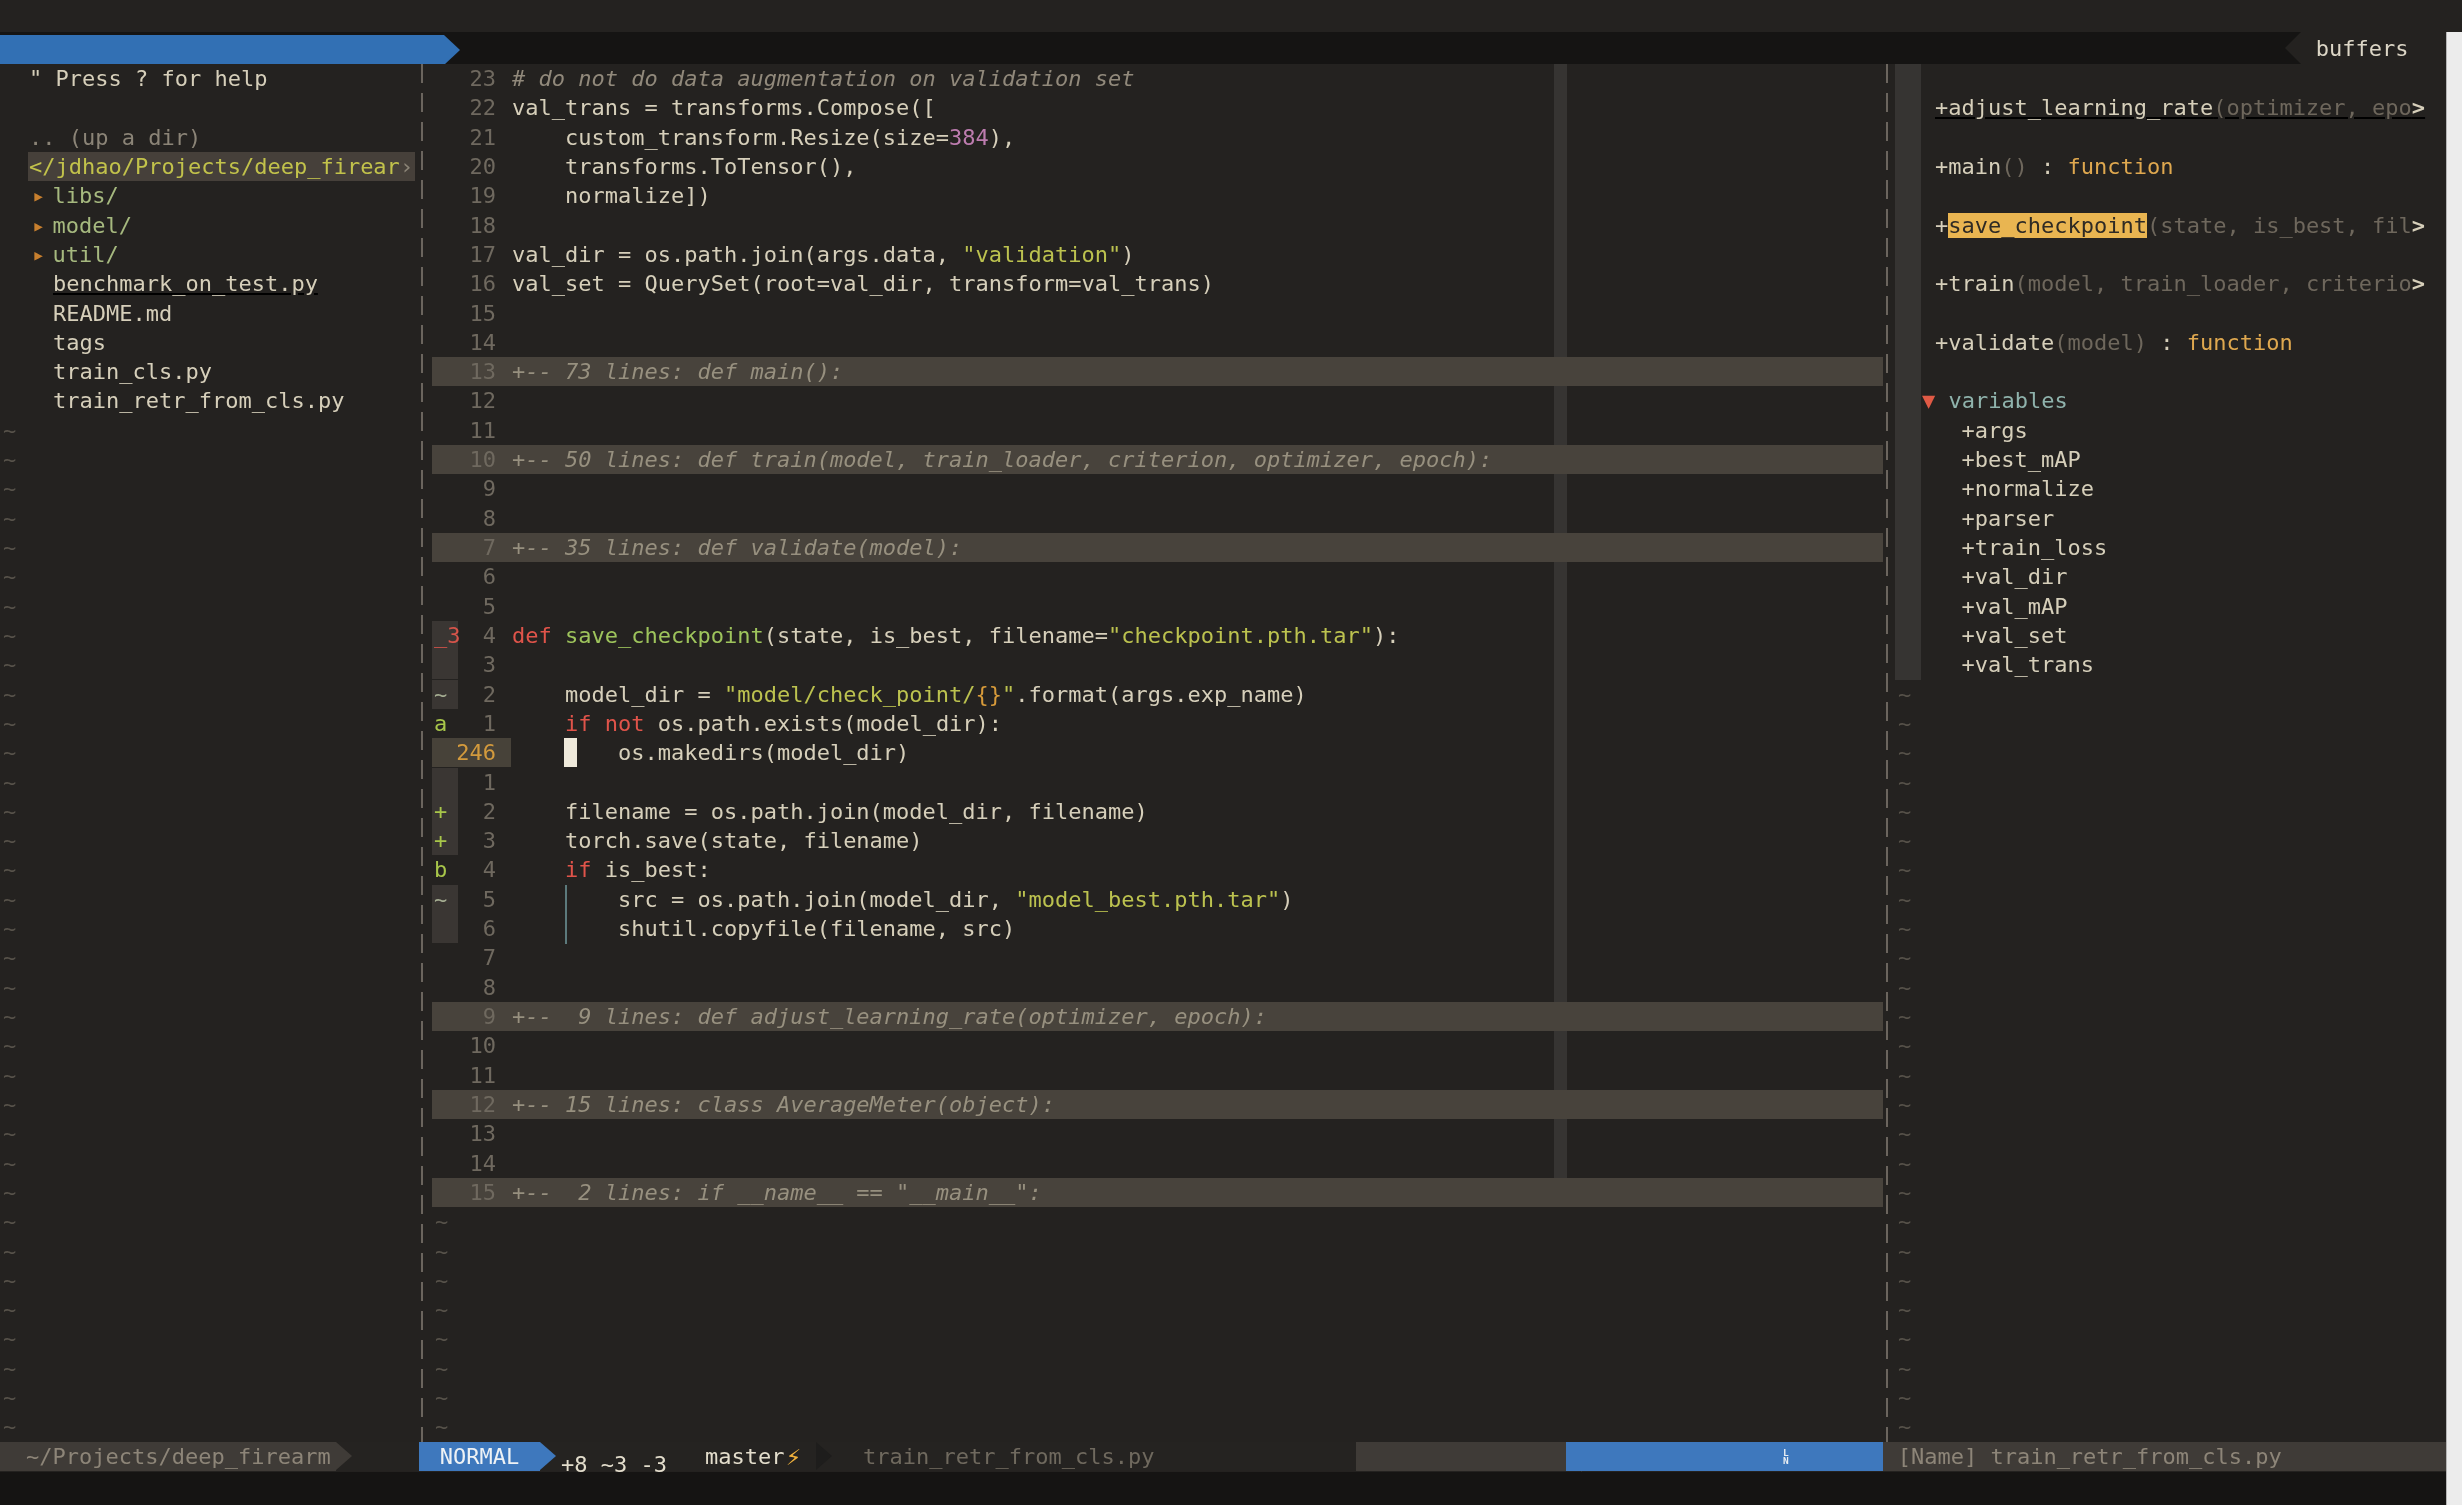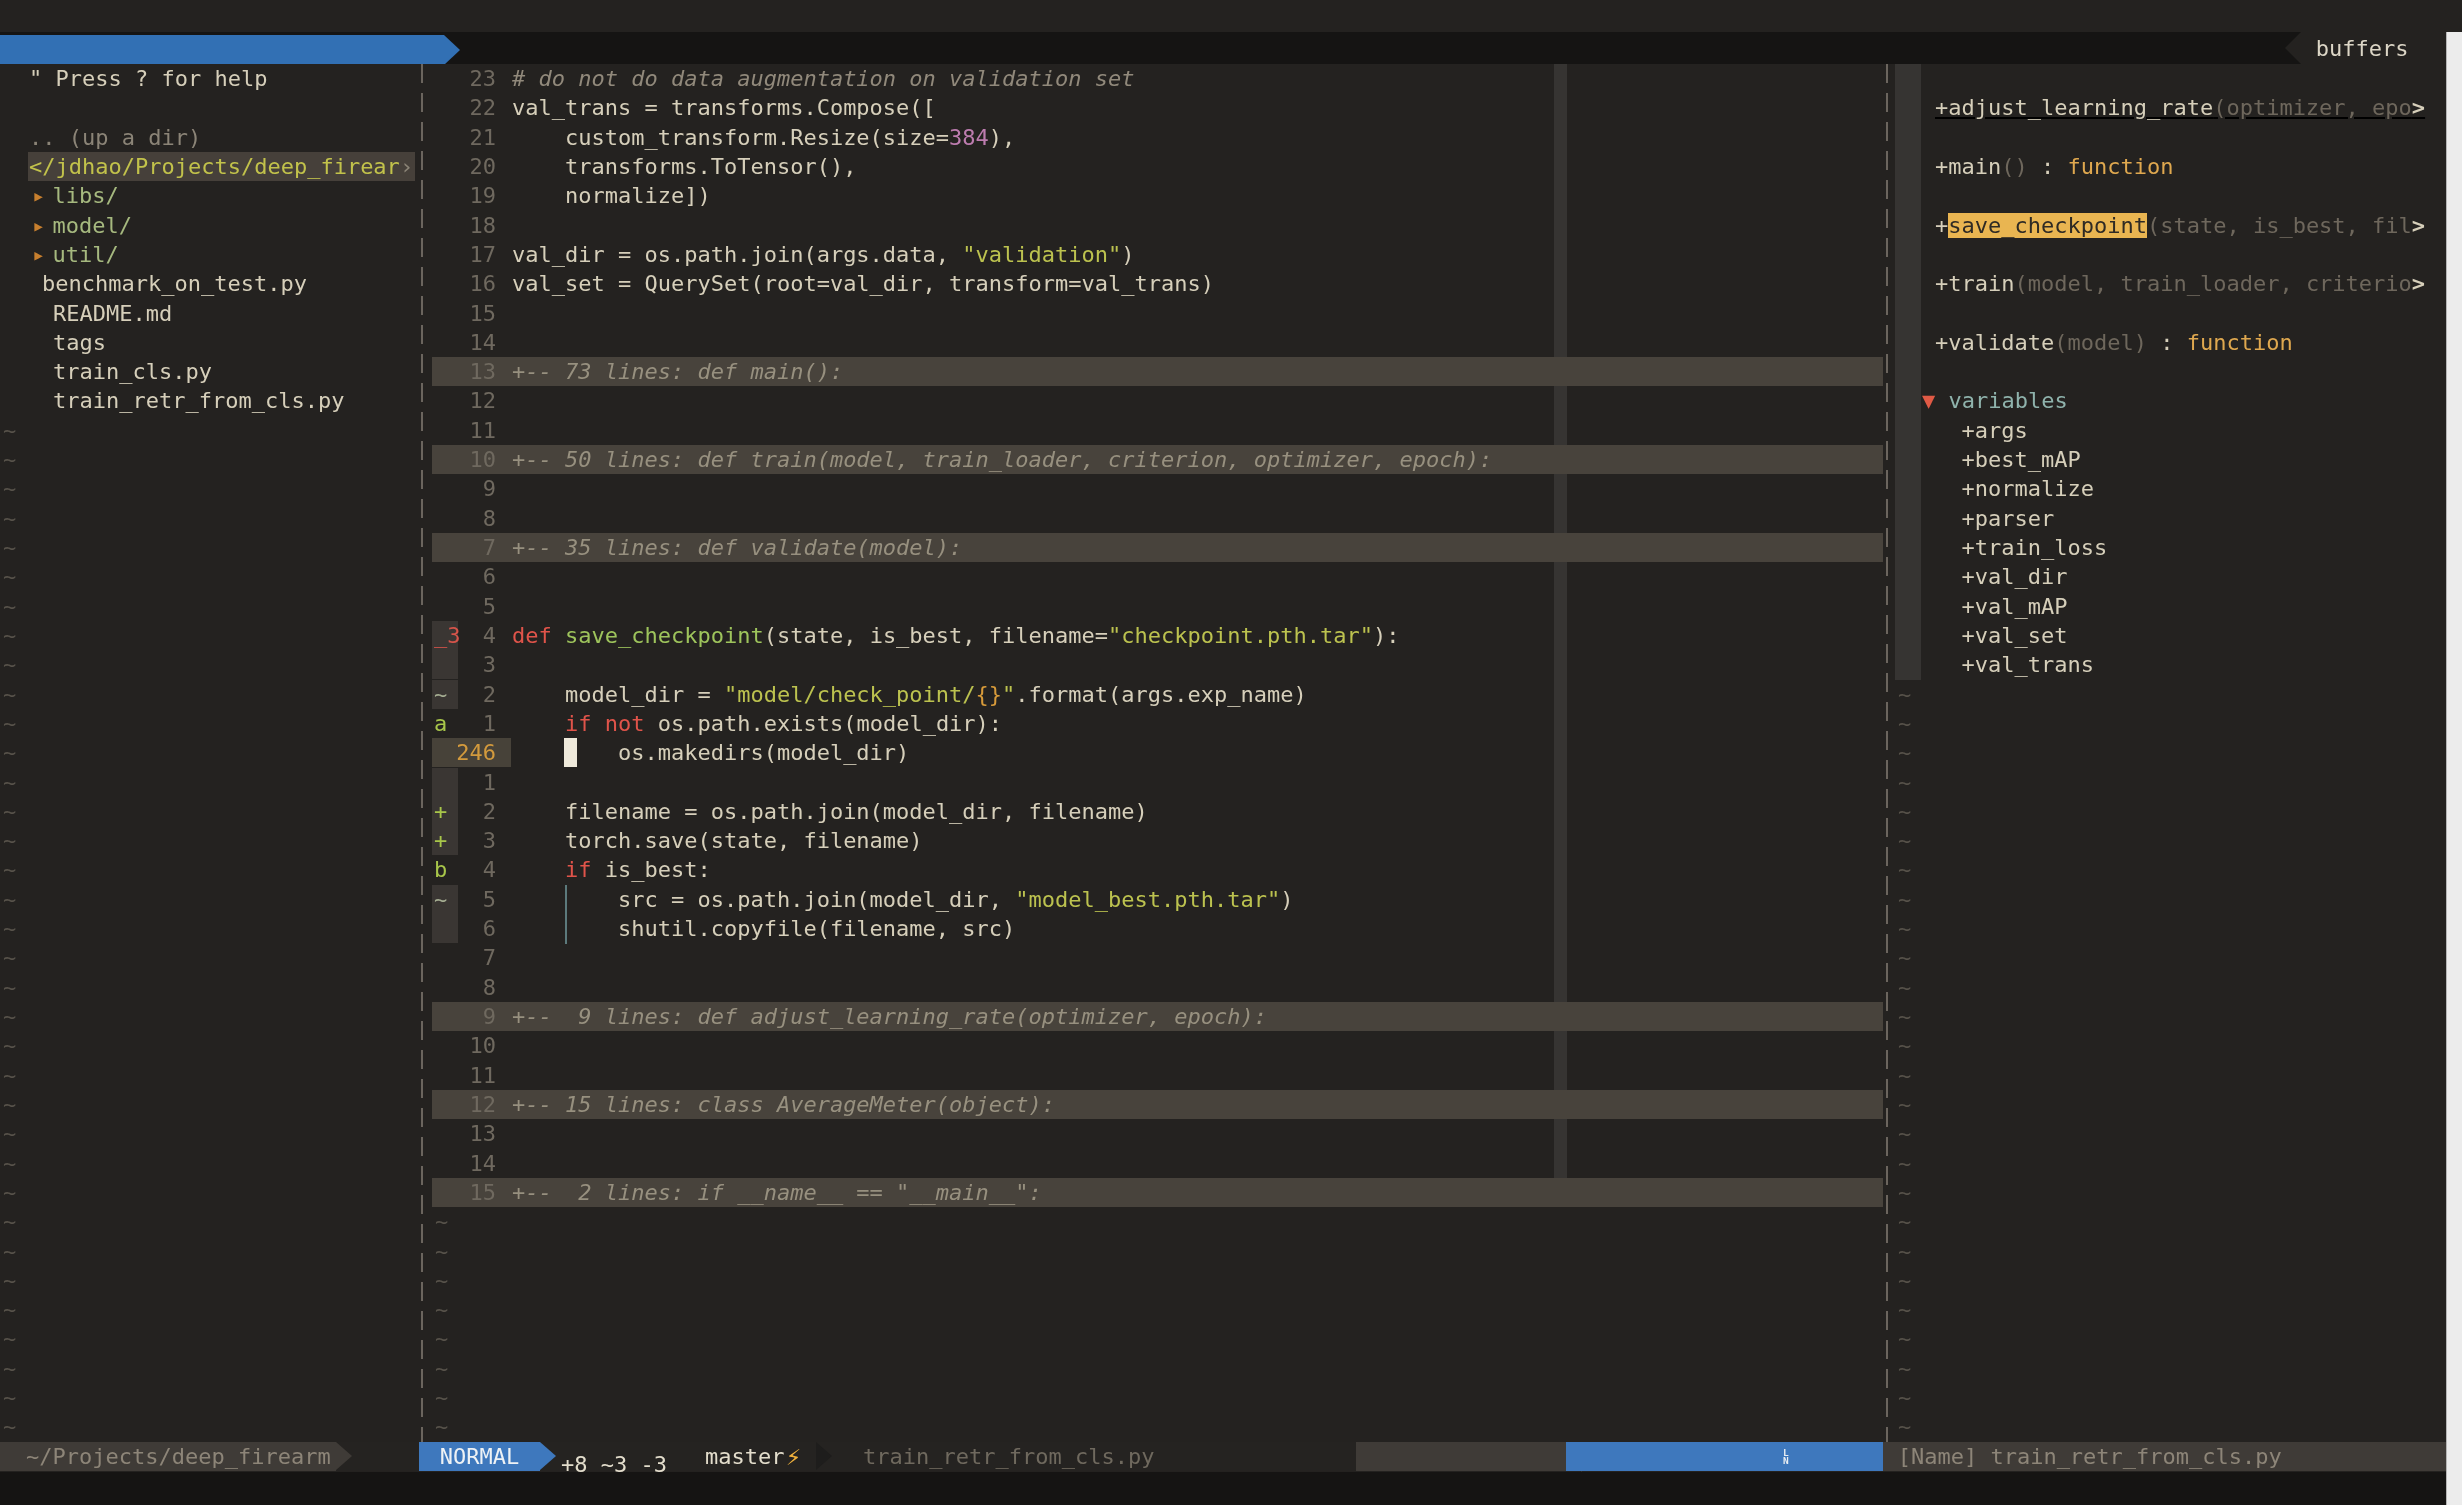--- a/index.html
+++ b/index.html
@@ -98,21 +98,21 @@
 
   <div class="workspace">
     <div id="nerdtree">
         <div class="row" style="left: 29px; top: 0px;"><span class="c-cream">" Press ? for help</span></div>
         <div class="row" style="left: 29px; top: 59px;"><span class="c-gray">.. (up a dir)</span></div>
         <div class="tree-sel" style="top: 88px;"></div>
         <div class="row" style="left: 29px; top: 88px;"><span class="c-rootpath">&lt;/jdhao/Projects/deep_firear</span><span class="c-gray" style="position: absolute; left: 371px;">›</span></div>
         <div class="row" style="left: 32px; top: 117px;"><span class="c-arrow">▸</span><span class="c-green" style="position: absolute; left: 20.5px;">libs/</span></div>
         <div class="row" style="left: 32px; top: 147px;"><span class="c-arrow">▸</span><span class="c-green" style="position: absolute; left: 20.5px;">model/</span></div>
         <div class="row" style="left: 32px; top: 176px;"><span class="c-arrow">▸</span><span class="c-green" style="position: absolute; left: 20.5px;">util/</span></div>
-        <div class="row" style="left: 42px; top: 205px;"><span class="c-cream">benchmark_on_test.py</span></div>
+        <div class="row" style="left: 53px; top: 205px; text-decoration: underline;"><span class="c-cream">benchmark_on_test.py</span></div>
         <div class="row" style="left: 53px; top: 235px;"><span class="c-cream">README.md</span></div>
         <div class="row" style="left: 53px; top: 264px;"><span class="c-cream">tags</span></div>
         <div class="row" style="left: 53px; top: 293px;"><span class="c-cream">train_cls.py</span></div>
         <div class="row" style="left: 53px; top: 322px;"><span class="c-cream">train_retr_from_cls.py</span></div>
         <div class="row" style="left: 2.9px; top: 352px;"><span class="c-tilde">~</span></div>
         <div class="row" style="left: 2.9px; top: 381px;"><span class="c-tilde">~</span></div>
         <div class="row" style="left: 2.9px; top: 410px;"><span class="c-tilde">~</span></div>
         <div class="row" style="left: 2.9px; top: 440px;"><span class="c-tilde">~</span></div>
         <div class="row" style="left: 2.9px; top: 469px;"><span class="c-tilde">~</span></div>
         <div class="row" style="left: 2.9px; top: 498px;"><span class="c-tilde">~</span></div>

